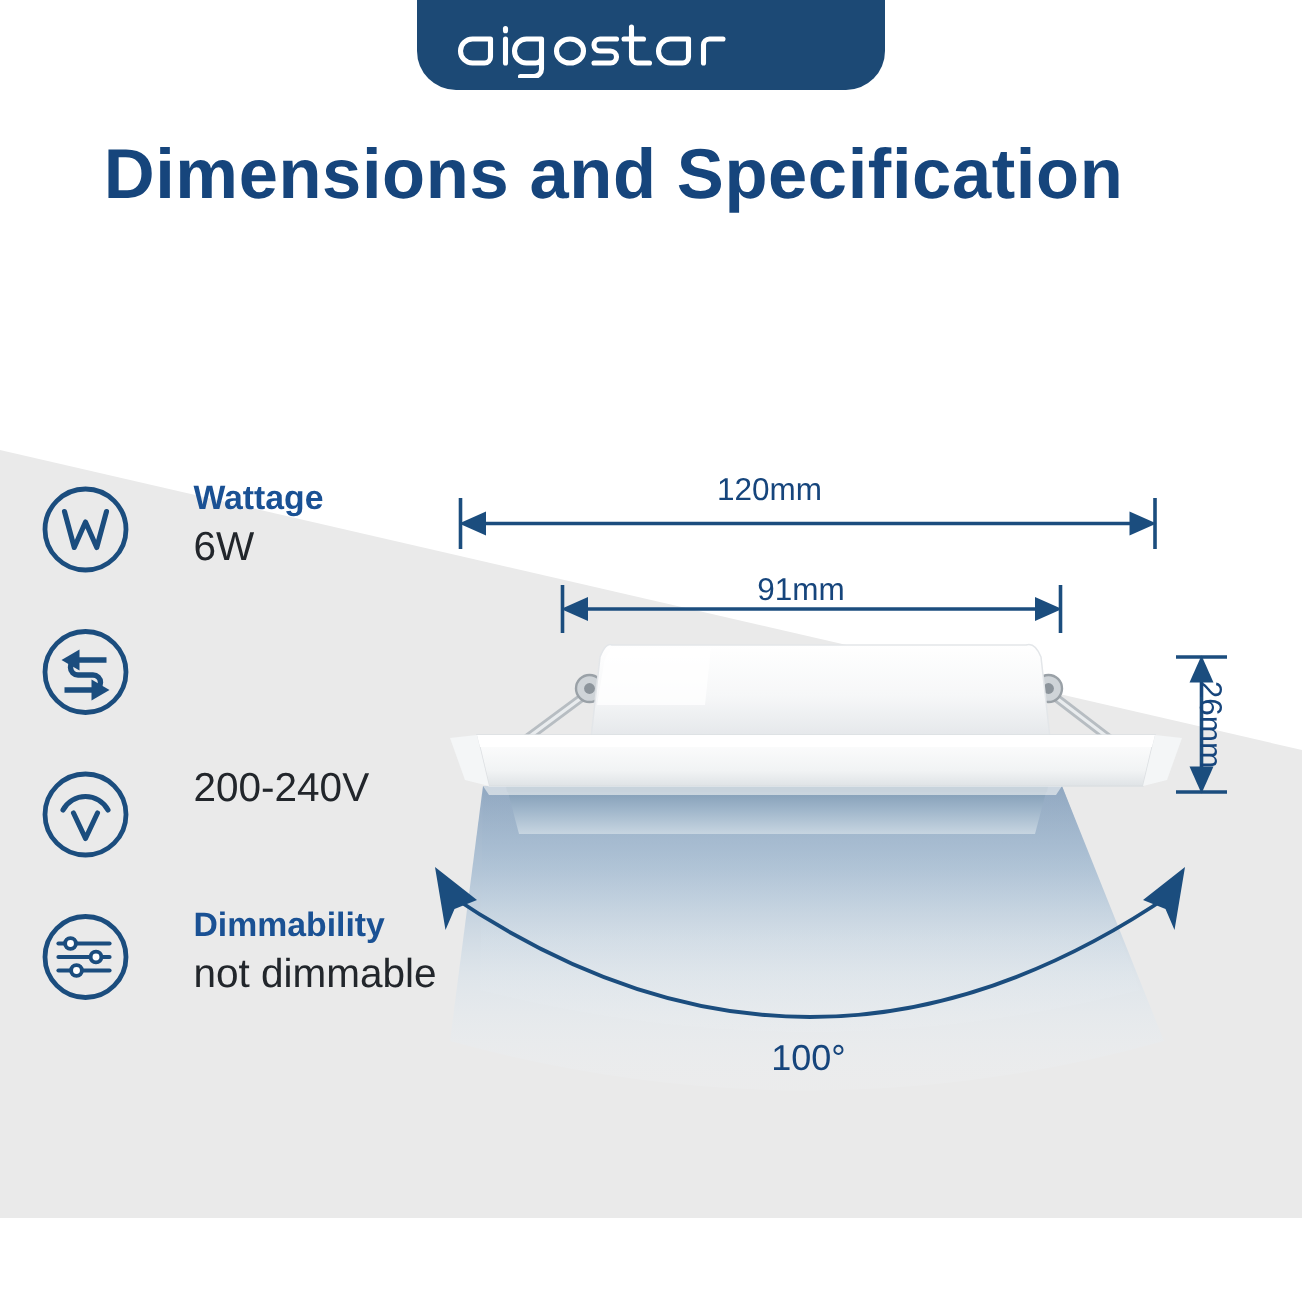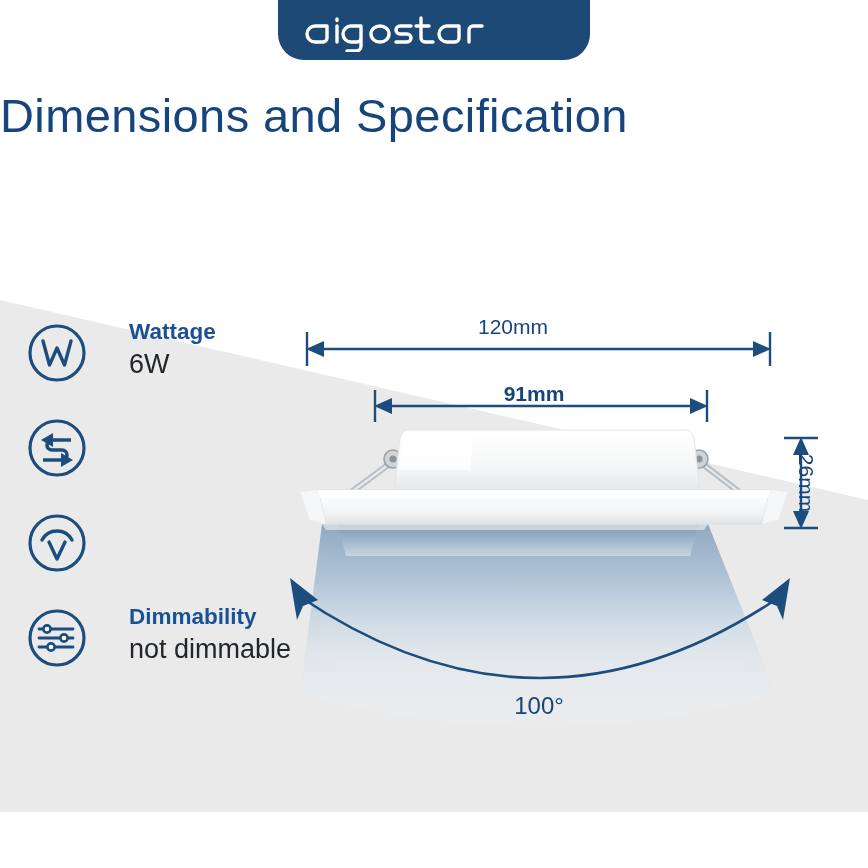--- a/index.html
+++ b/index.html
@@ -44,26 +44,27 @@
     box-sizing: border-box;
   }
   .brand-logo-svg { display:block; }
 
   
   .page-title {
     position: absolute;
     left: 0;
     top: 88px;
     width: 818px;
-    text-align: left;
+    text-align: center;
     font-size: 47px;
     color: #16457c;
     letter-spacing: 0.4px;
     z-index: 6;
     white-space: nowrap;
+    font-weight: bold;
   }
 
   
   .spec-list {
     position: absolute;
     left: 26px;
     top: 322px;
     width: 300px;
     z-index: 8;
   }
@@ -107,21 +108,21 @@
     z-index: 9;
     pointer-events: none;
   }
   .dim-label {
     position: absolute;
     font-size: 21px;
     color: #16457c;
     white-space: nowrap;
   }
   .dim-120 { left: 513px; top: 315px; transform: translateX(-50%); }
-  .dim-91  { left: 534px; top: 382px; transform: translateX(-50%); font-weight: bold; }
+  .dim-91  { left: 534px; top: 382px; transform: translateX(-50%); }
   .dim-26  {
     left: 806px; top: 483px;
     transform: translate(-50%, -50%) rotate(90deg);
     transform-origin: center center;
   }
   .beam-label {
     position: absolute;
     left: 539px; top: 692px;
     transform: translateX(-50%);
     font-size: 24px;
@@ -307,20 +308,21 @@
     </div>
 
 
     <div class="spec-row">
       <svg class="spec-icon" viewBox="0 0 62 62">
         <circle cx="31" cy="31" r="27" fill="none" stroke="#1b4d7e" stroke-width="3.2"></circle>
         <path d="M16 28 A17,17 0 0 1 46 28" fill="none" stroke="#1b4d7e" stroke-width="3.4" stroke-linecap="round"></path>
         <path d="M23 30 L31 47 L39 30" fill="none" stroke="#1b4d7e" stroke-width="3.4" stroke-linecap="round" stroke-linejoin="round"></path>
       </svg>
       <div class="spec-text">
+        <div class="spec-value">200-240V</div>
       </div>
     </div>
 
     <div class="spec-row">
       <svg class="spec-icon" viewBox="0 0 62 62">
         <circle cx="31" cy="31" r="27" fill="none" stroke="#1b4d7e" stroke-width="3.2"></circle>
         <g stroke="#1b4d7e" stroke-width="2.8" stroke-linecap="round" fill="none">
           <path d="M13 22 H47"></path>
           <path d="M13 31 H47"></path>
           <path d="M13 40 H47"></path>

